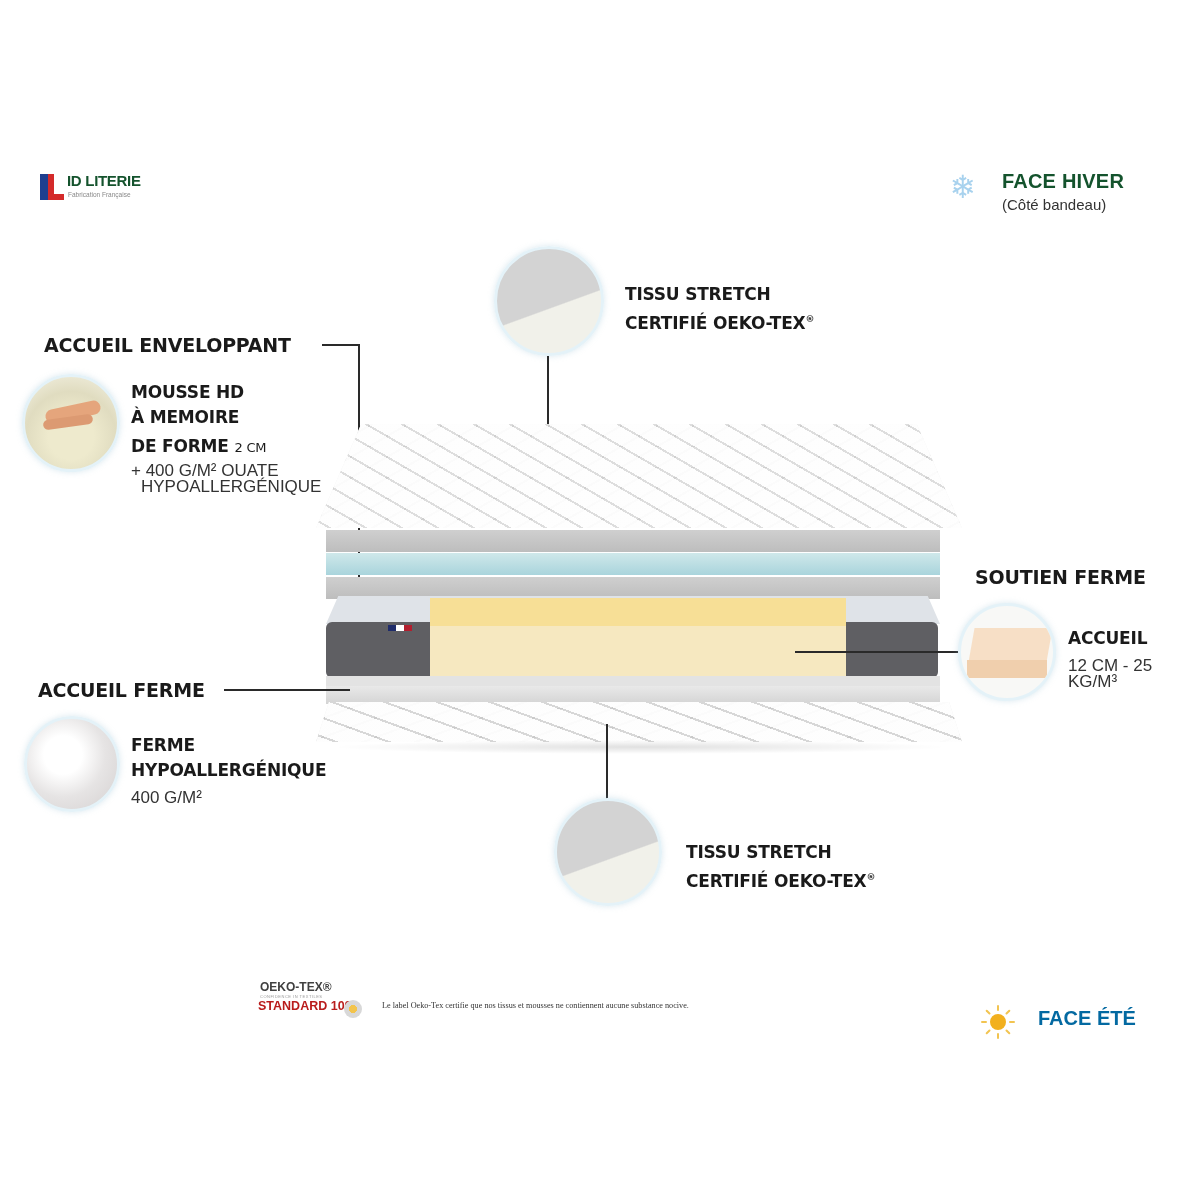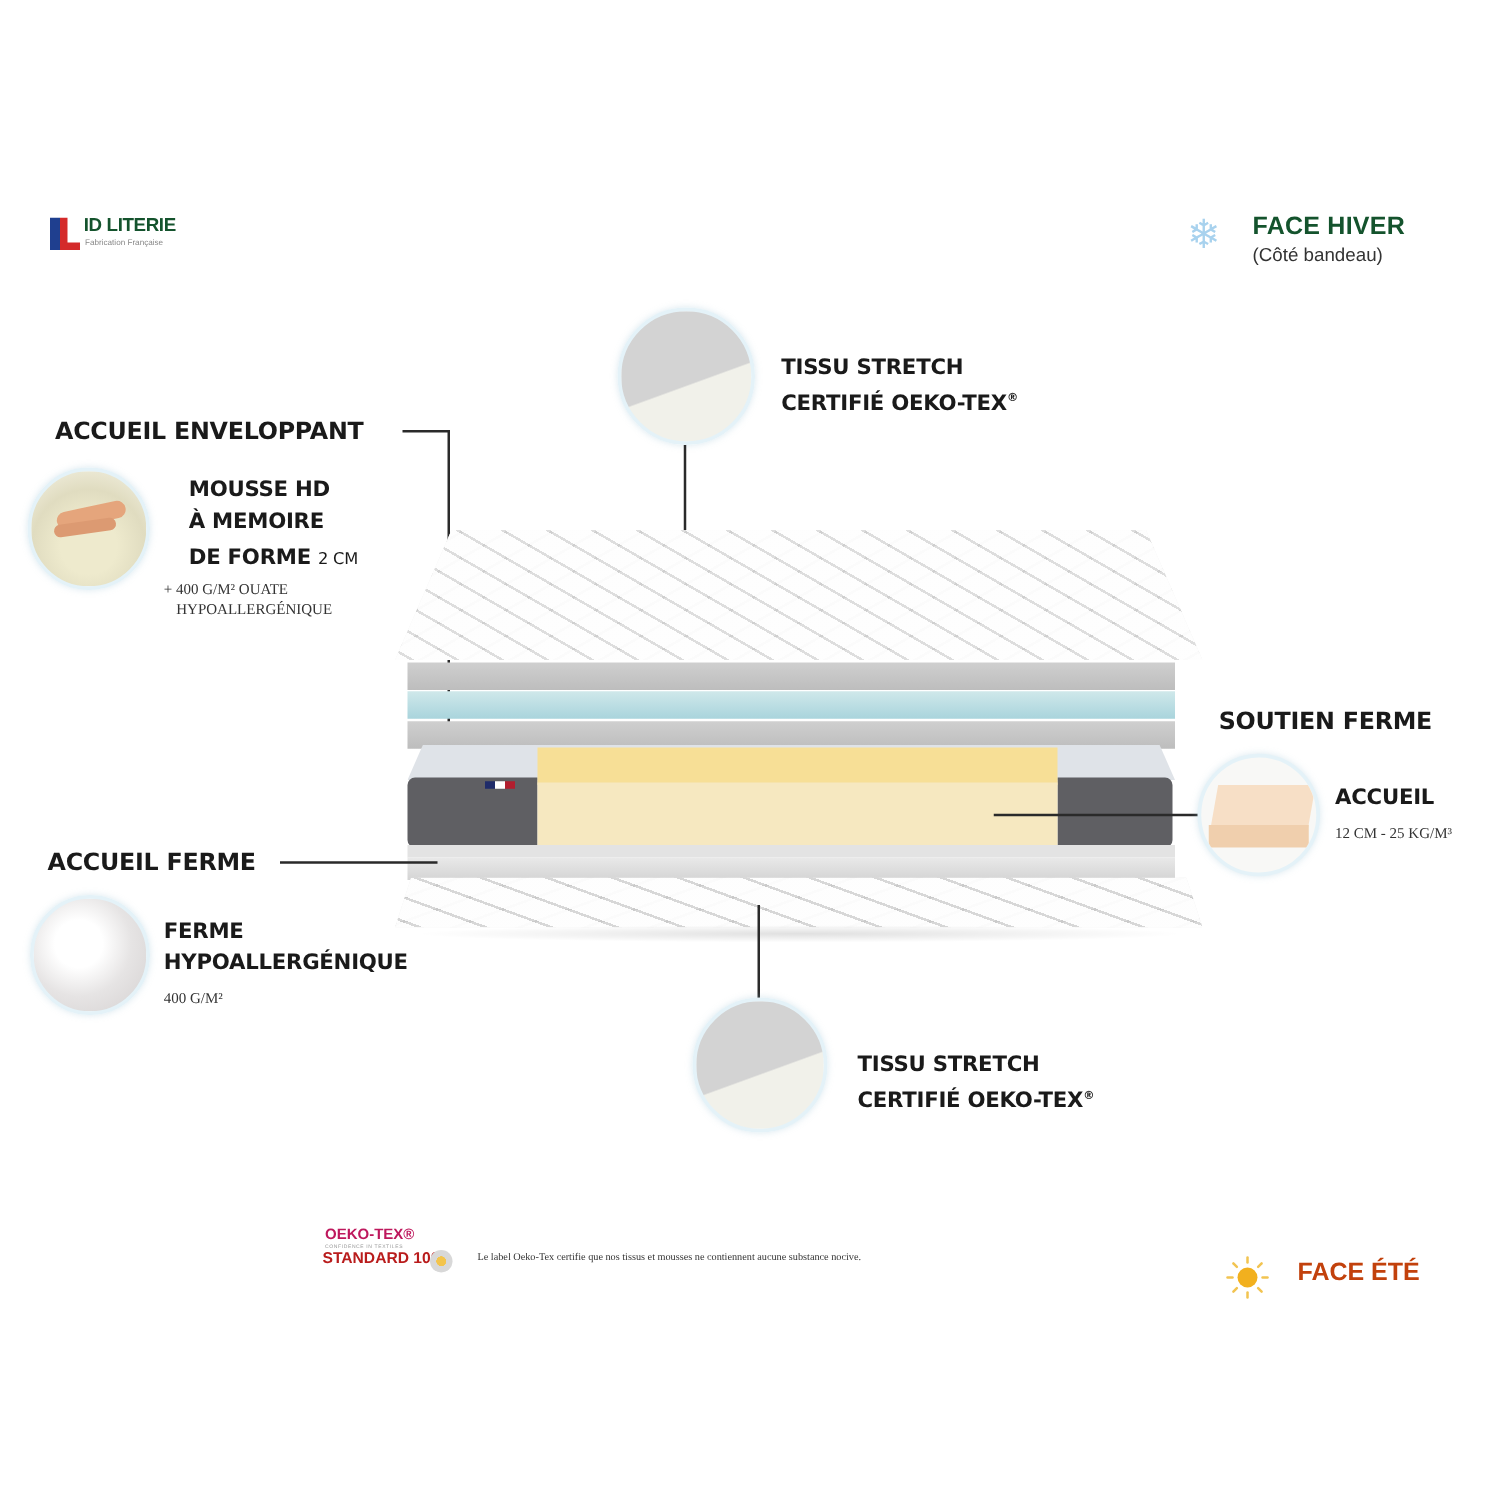--- a/index.html
+++ b/index.html
@@ -16,21 +16,21 @@
   
   .hiver { left: 946px; top: 168px; width: 230px; height: 55px; }
   .snow { position: absolute; left: 0; top: 2px; width: 34px; height: 34px; color: #a8d2ee; font-size: 32px; line-height: 34px; text-align: center; }
   .hiver-title { position: absolute; left: 56px; top: 2px; font-family: "Liberation Sans", sans-serif; font-weight: bold; font-size: 20px; color: #14532d; letter-spacing: 0.2px; }
   .hiver-sub { position: absolute; left: 56px; top: 28px; font-family: "Liberation Sans", sans-serif; font-size: 15px; color: #333; }
 
   
   .head { font-family: "DejaVu Sans", sans-serif; font-weight: bold; font-size: 19px; color: #1a1a1a; letter-spacing: -0.2px; }
   .lbl { font-family: "DejaVu Sans", sans-serif; font-weight: bold; font-size: 17px; color: #1a1a1a; line-height: 25px; letter-spacing: -0.2px; }
   .lbl .small { font-weight: normal; font-size: 13px; }
-  .note { font-family: Liberation Serif, serif; font-size: 12px; color: #333; line-height: 16px; }
+  .note { font-family: Liberation Sans, sans-serif; font-size: 17px; color: #333; line-height: 16px; }
 
   .circle { border-radius: 50%; border: 3px solid #e4f2f8; box-shadow: 0 0 6px rgba(150,190,210,0.35); overflow: hidden; }
 
   .line-h { background: #2a2a2a; height: 2px; }
   .line-v { background: #2a2a2a; width: 2px; }
 
   
   .quilt-top {
     left: 316px; top: 424px; width: 646px; height: 104px;
     clip-path: polygon(7% 0, 93% 0, 100% 100%, 0 100%);
@@ -56,29 +56,29 @@
       repeating-linear-gradient(20deg, rgba(255,255,255,0.9) 0 6px, rgba(190,190,190,0.5) 6px 8px, rgba(255,255,255,0.9) 8px 18px),
       repeating-linear-gradient(-20deg, rgba(255,255,255,0.4) 0 6px, rgba(190,190,190,0.4) 6px 8px, rgba(255,255,255,0.4) 8px 18px),
       #e8e8e8;
   }
   .shadow { left: 330px; top: 740px; width: 620px; height: 14px; background: radial-gradient(ellipse at center, rgba(0,0,0,0.12), rgba(0,0,0,0) 70%); }
   .flag { left: 388px; top: 625px; width: 24px; height: 6px; display: flex; }
   .flag span { flex: 1; }
 
   
   .oeko { left: 248px; top: 980px; width: 130px; height: 42px; }
-  .oeko-t1 { position: absolute; left: 12px; top: 0; font-family: "Liberation Sans", sans-serif; font-weight: bold; font-size: 12px; color: #be185d; }
+  .oeko-t1 { position: absolute; left: 12px; top: 0; font-family: "Liberation Sans", sans-serif; font-weight: bold; font-size: 12px; color: #404040; }
   .oeko-t2 { position: absolute; left: 12px; top: 14px; font-family: "Liberation Sans", sans-serif; font-size: 4px; color: #999; letter-spacing: 0.5px; }
   .oeko-t3 { position: absolute; left: 0; top: 19px; font-family: "Liberation Sans", sans-serif; font-weight: bold; font-size: 12.5px; color: #b91c1c; margin-left: 10px; }
   .oeko-flower { position: absolute; left: 96px; top: 20px; width: 18px; height: 18px; border-radius: 50%; background: radial-gradient(circle, #f3c44c 0 30%, #d8d8d8 32% 100%); }
   .disclaimer { left: 382px; top: 1001px; font-family: Liberation Serif, serif; font-size: 8.2px; color: #333; }
 
   .ete { left: 980px; top: 1002px; width: 180px; height: 40px; }
   .sun { position: absolute; left: 0; top: 2px; width: 36px; height: 36px; }
-  .ete-title { position: absolute; left: 58px; top: 5px; font-family: "Liberation Sans", sans-serif; font-weight: bold; font-size: 20px; color: #c2410c; }
+  .ete-title { position: absolute; left: 58px; top: 5px; font-family: "Liberation Sans", sans-serif; font-weight: bold; font-size: 20px; color: #0369a1; }
 </style>
 </head>
 <body>
 
 <div class="abs logo">
   <svg class="logo-mark" viewBox="0 0 24 26">
     <rect x="0" y="0" width="8" height="26" fill="#1f3f8f"></rect>
     <rect x="8" y="0" width="8" height="26" fill="#ffffff"></rect>
     <path d="M8 0 L14 0 L14 20 L24 20 L24 26 L8 26 Z" fill="#d42a2a"></path>
   </svg>
@@ -103,21 +103,21 @@
 <div class="abs line-h" style="left:322px; top:344px; width:38px;"></div>
 <div class="abs line-v" style="left:358px; top:344px; height:248px;"></div>
 <div class="abs line-h" style="left:358px; top:537px; width:56px;"></div>
 <div class="abs line-h" style="left:358px; top:563px; width:56px;"></div>
 <div class="abs line-h" style="left:358px; top:590px; width:56px;"></div>
 
 <div class="abs circle" style="left:22px; top:374px; width:98px; height:98px; background: radial-gradient(circle at 50% 65%, #eeeacd 0 30%, #e0dcc0 60%, #f5f3e6 100%);">
   <div style="position:absolute; left:20px; top:28px; width:56px; height:14px; background:#e5a57c; border-radius:8px; transform: rotate(-12deg);"></div>
   <div style="position:absolute; left:18px; top:40px; width:50px; height:10px; background:#dc9a72; border-radius:6px; transform: rotate(-8deg);"></div>
 </div>
-<div class="abs lbl" style="left:131px; top:380px;margin-left:20px;">
+<div class="abs lbl" style="left:131px; top:380px;">
   <div>MOUSSE HD</div>
   <div>À MEMOIRE</div>
   <div style="margin-top:4px;"><span>DE FORME</span> <span class="small">2 CM</span></div>
 </div>
 <div class="abs note" style="left:131px; top:463px;">
   <div>+ 400 G/M² OUATE</div>
   <div style="padding-left:10px;">HYPOALLERGÉNIQUE</div>
 </div>
 
 <div class="abs quilt-top"></div>

